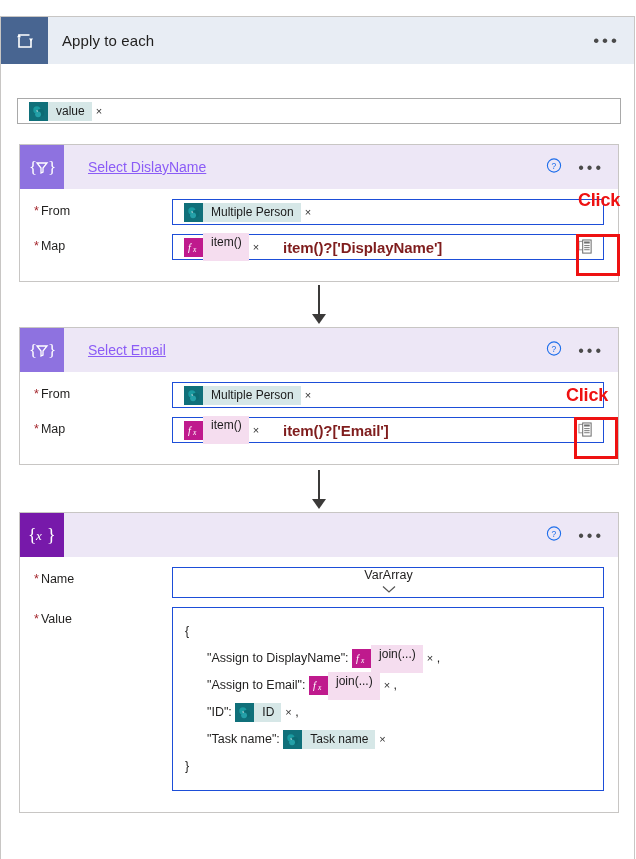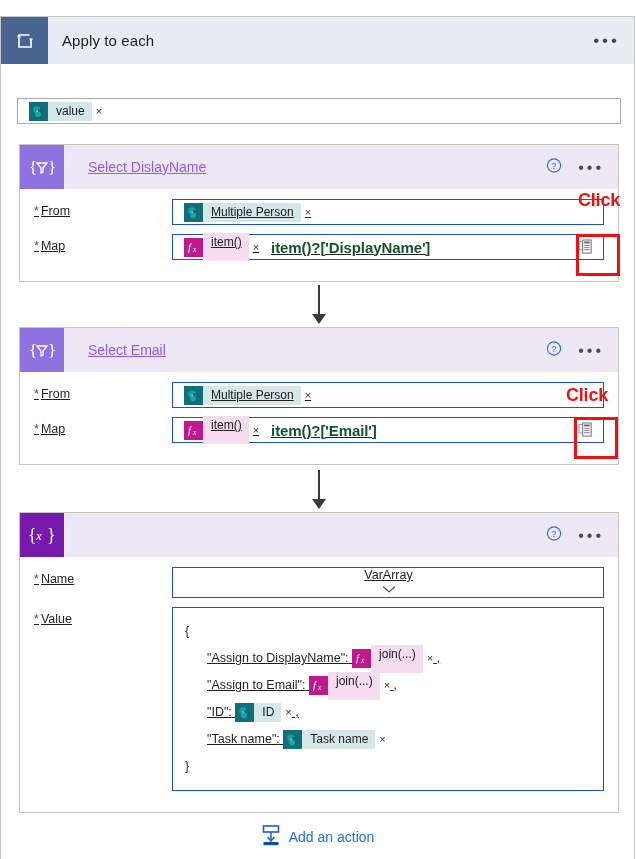--- a/index.html
+++ b/index.html
@@ -162,21 +162,21 @@
   .card-ellipsis {
     position: absolute;
     right: 14px;
     top: 50%;
     transform: translateY(-50%);
     letter-spacing: 3px;
     color: #4a4a4a;
     font-size: 16px;
     line-height: 9px;
   }
-  .card-body { padding: 10px 0 12px 0; position: relative; text-decoration: underline; }
+  .card-body { padding: 10px 0 12px 0; position: relative; }
 
   .field-row {
     display: flex;
     align-items: flex-start;
     margin: 0 0 9px 0;
     padding: 0 14px 0 14px;
   }
   .field-label {
     width: 138px;
     flex: 0 0 auto;
@@ -203,24 +203,24 @@
   .field-input.dropdown {
     justify-content: space-between;
     padding-right: 10px;
     flex-direction: column;
   }
   .dd-value { font-size: 12.5px; color: #201f1e; }
 
   .map-row .field-input { position: relative; }
 
   .inline-red {
-    color: #14532d;
+    color: #7f1d1d;
     font-weight: bold;
     font-size: 15px;
-    margin-left: 12px;
+    margin-left: 24px;
     letter-spacing: -0.1px;
   }
 
   
   .copy-btn {
     position: absolute;
     right: 1px;
     top: 0;
     height: 100%;
     width: 34px;
@@ -581,25 +581,14 @@
           </div>
 
           <div class="json-line">}</div>
 
         </div>
       </div>
 
     </div>
   </div>
 
-  <div class="add-action">
-    <span>
-      <svg width="20" height="22" viewBox="0 0 20 22">
-        <rect x="2.5" y="2" width="15" height="6" fill="#ffffff" stroke="#1f5fbf" stroke-width="1.6"></rect>
-        <line x1="10" y1="8" x2="10" y2="16" stroke="#1f5fbf" stroke-width="1.5"></line>
-        <path d="M6.6 13 L10 17 L13.4 13" fill="none" stroke="#1f5fbf" stroke-width="1.5"></path>
-        <rect x="2.5" y="18" width="15" height="3.2" fill="#0f4da8"></rect>
-      </svg>
-    </span>
-    <span class="add-action-text">Add an action</span>
-  </div>
 
 </div>
 
 </body></html>

